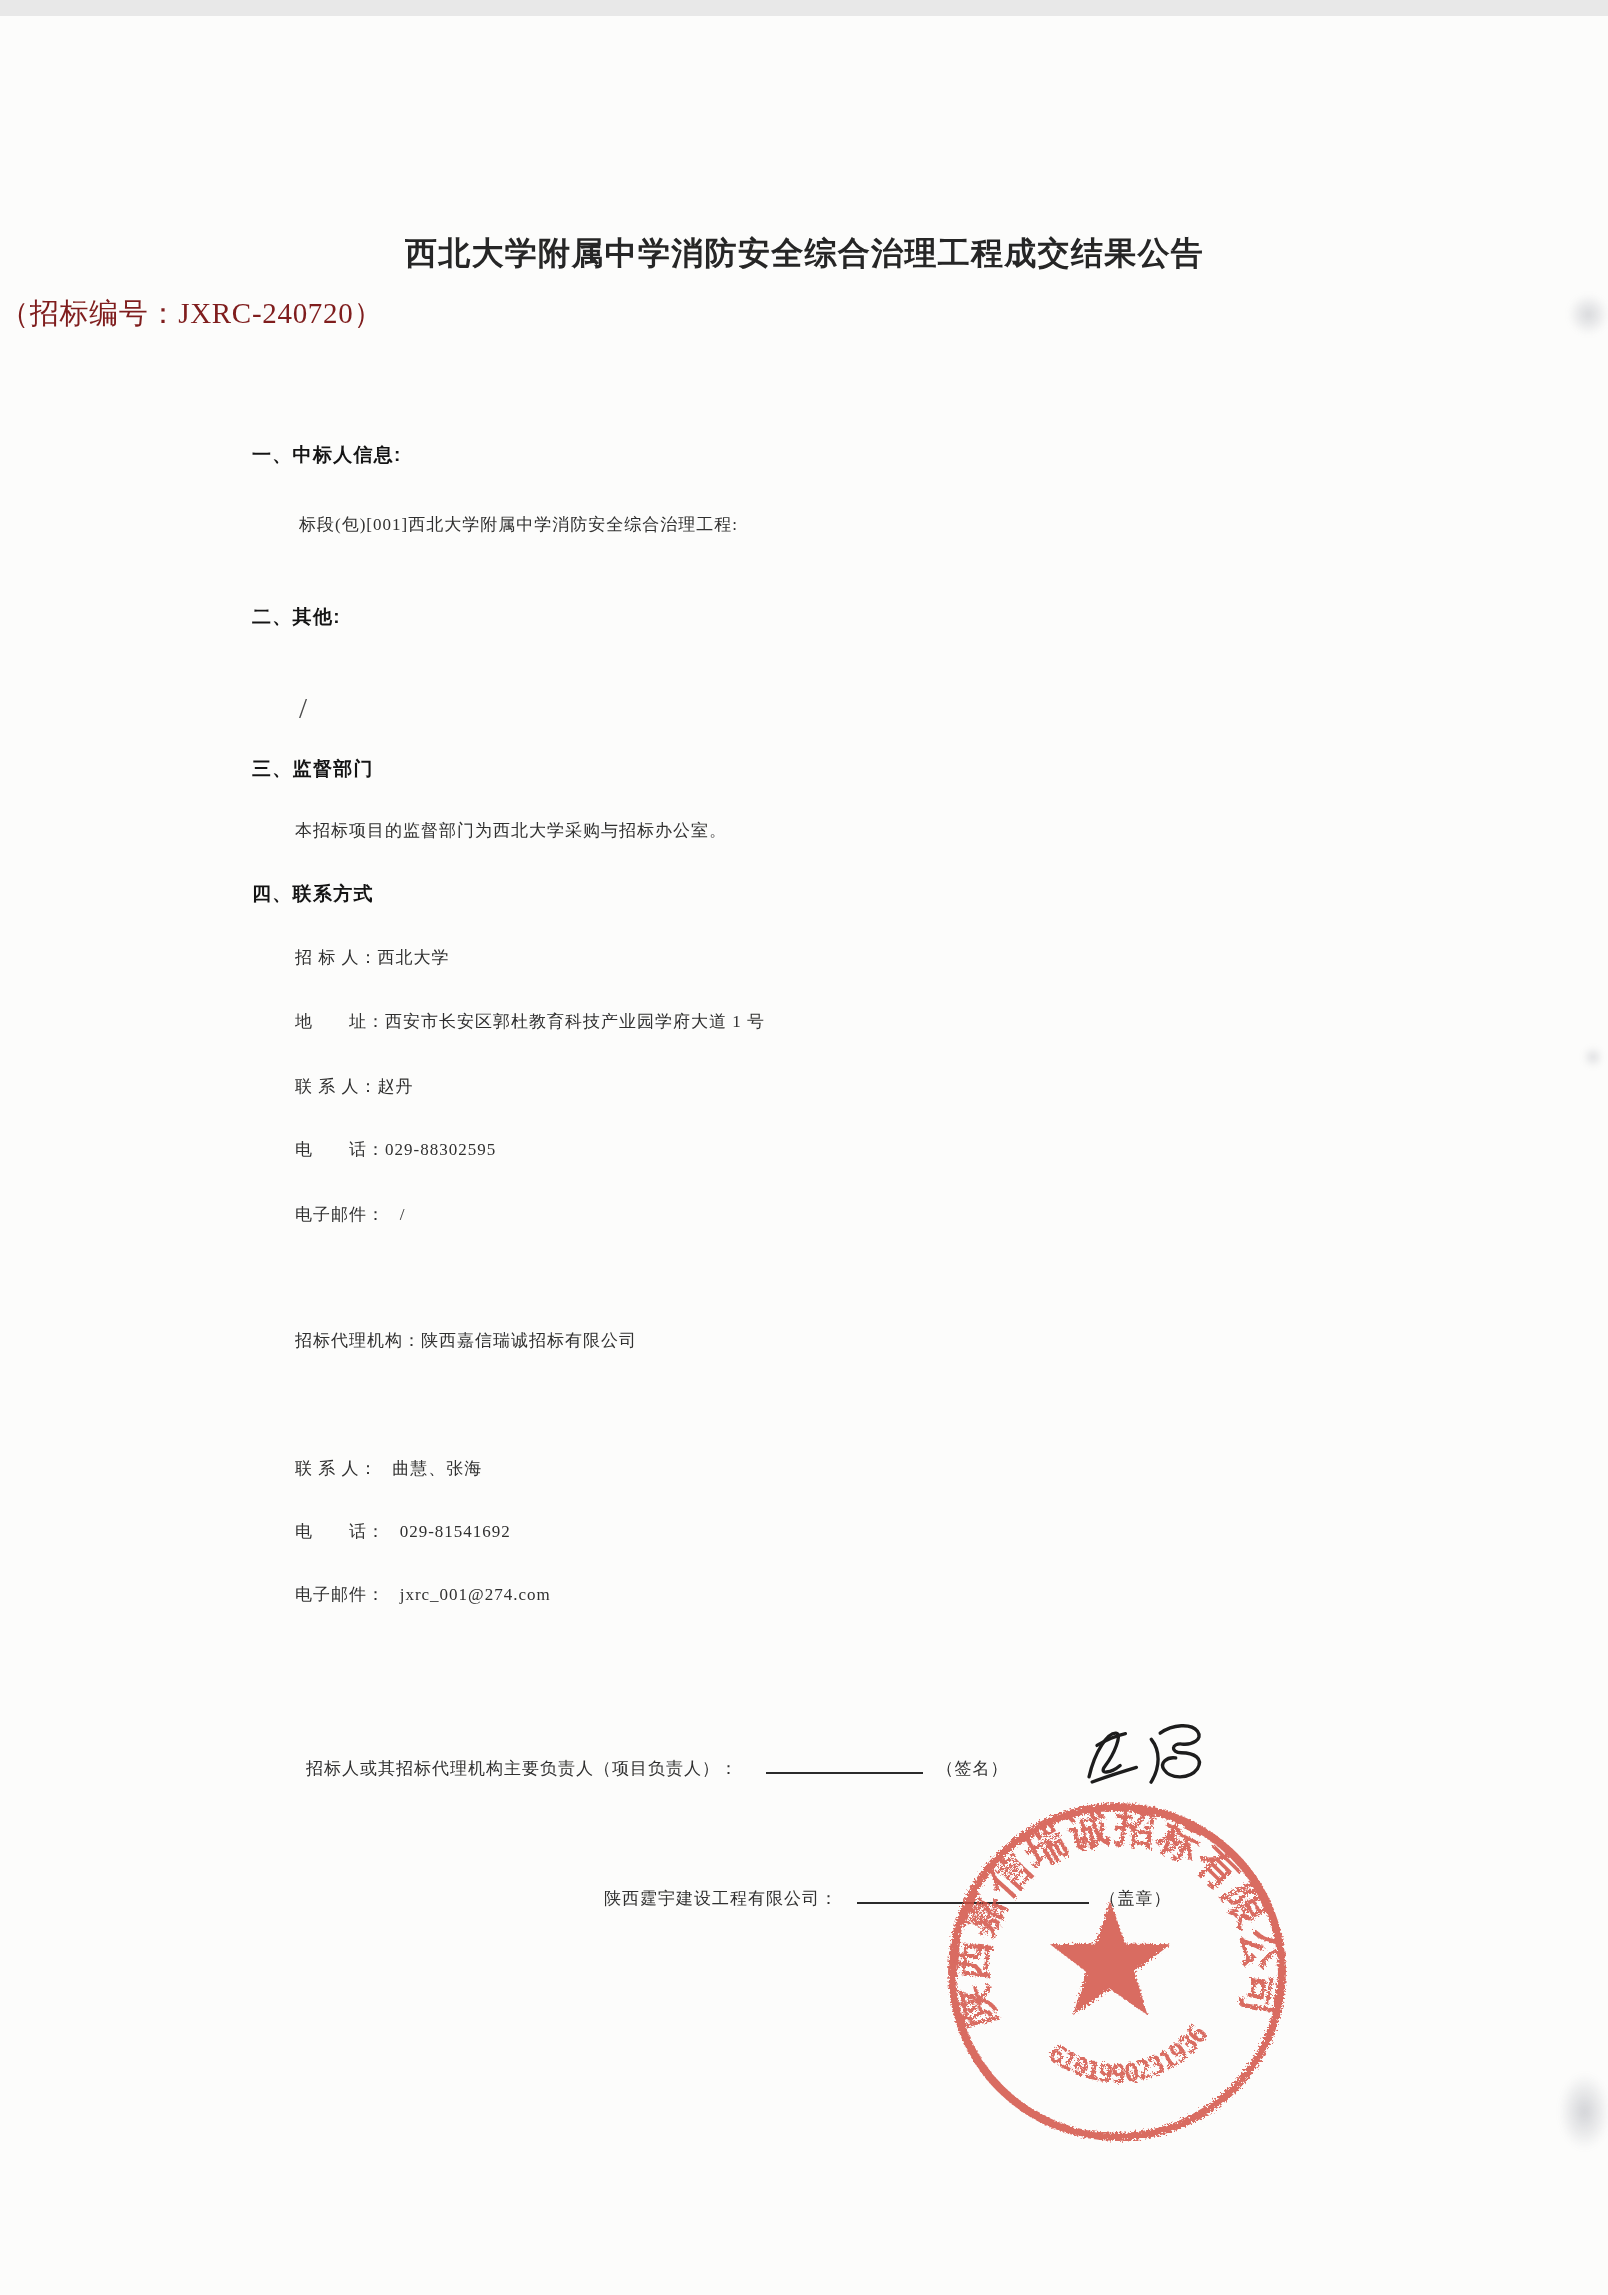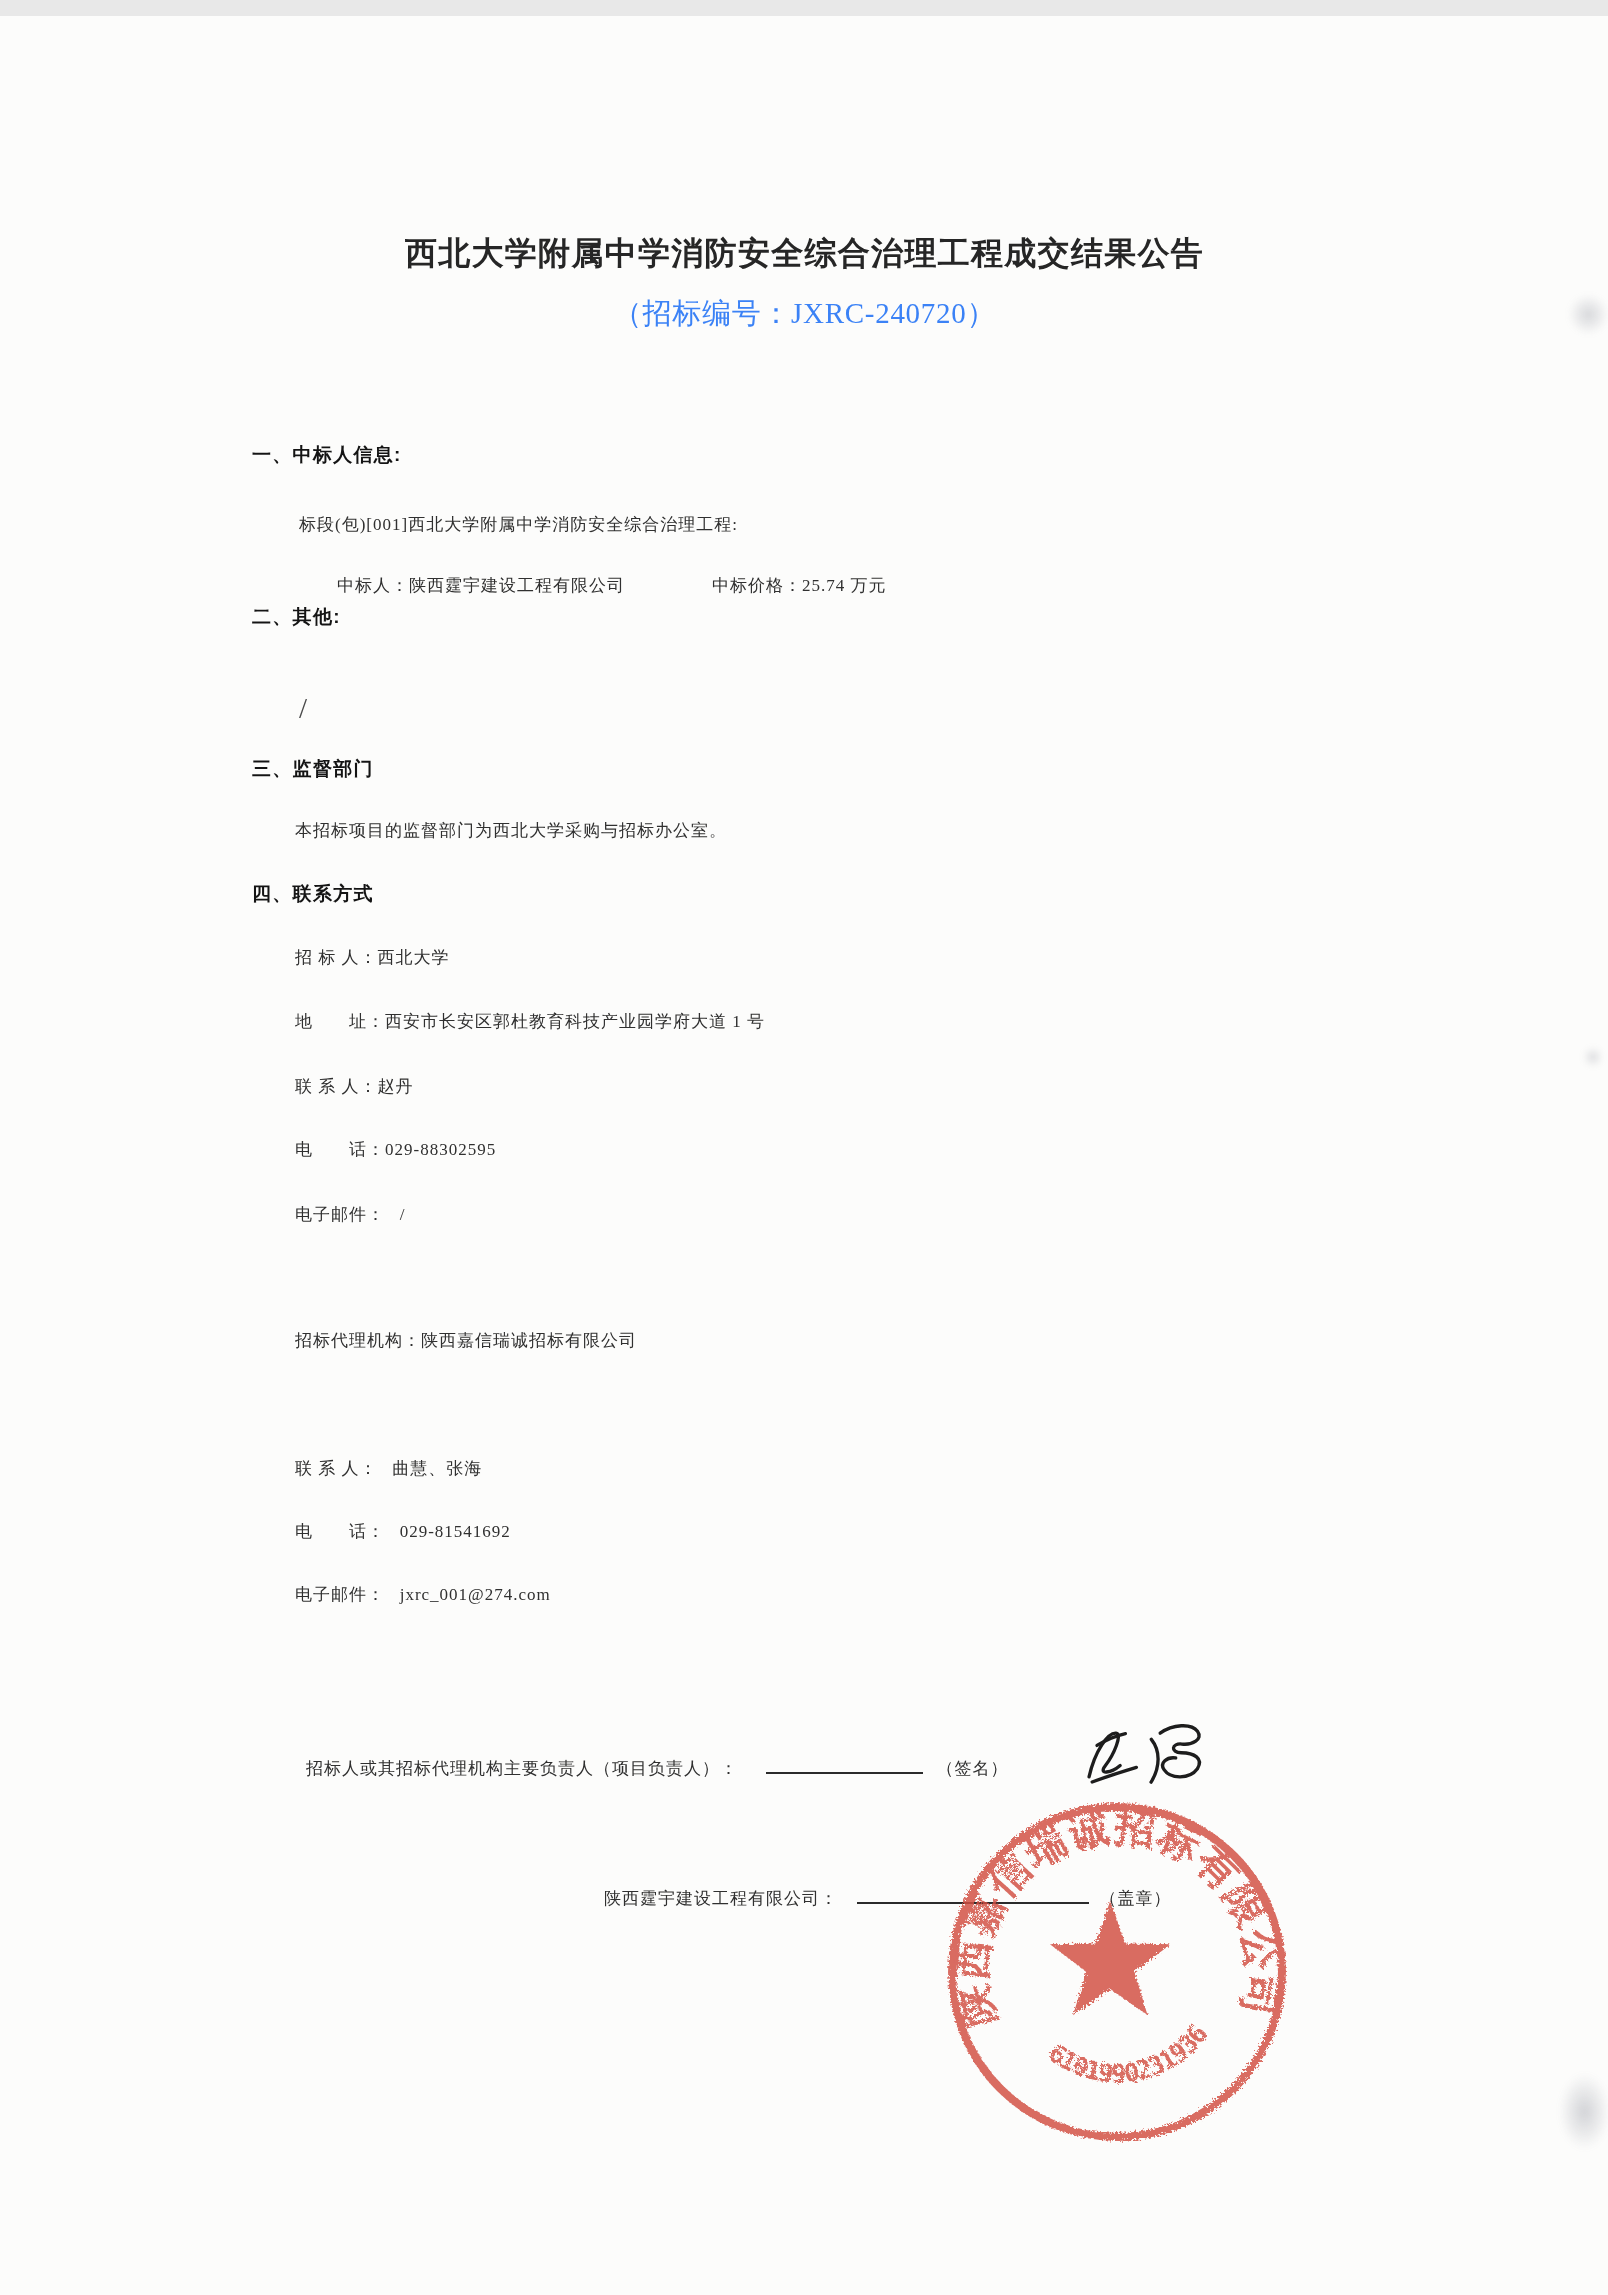--- a/index.html
+++ b/index.html
@@ -12,22 +12,22 @@
     overflow:hidden;
     font-family:"Liberation Serif","DejaVu Serif",serif;
     color:#2d2d2d;
   }
   .abs { position:absolute; white-space:nowrap; }
   .title {
     left:0; right:0; text-align:center;
     font-size:32px; letter-spacing:1.3px; font-weight:600; color:#262626;
   }
   .subtitle {
-    left:0; right:0; text-align:center;
-    font-size:29px; letter-spacing:0.7px; color:#3b82f6;
+    left:0; right:0; 
+    font-size:29px; letter-spacing:0.7px; color:#7f1d1d;
   }
   .heading {
     left:252px;
     font-family:"Liberation Sans","DejaVu Sans",sans-serif;
     font-weight:700; font-size:19px; letter-spacing:1.3px; color:#141414;
   }
   .body-line { font-size:17px; letter-spacing:1px; color:#303030; }
   .slash { font-size:29px; color:#4a4a4a; }
   .gap-price { display:inline-block; width:87px; }
   .gap-val  { display:inline-block; width:14.7px; }
@@ -62,23 +62,20 @@
 <div class="page">
 
   <div class="abs title" style="top:216px">西北大学附属中学消防安全综合治理工程成交结果公告</div>
 
   <div class="abs subtitle" style="top:278px">（招标编号：JXRC-240720）</div>
 
   <div class="abs heading" style="top:426px">一、中标人信息:</div>
 
   <div class="abs body-line" style="left:299px;top:497px">标段(包)[001]西北大学附属中学消防安全综合治理工程:</div>
 
-  <div class="abs body-line" style="left:337px;top:558px">
-    <span>中标人：</span><span>陕西霆宇建设工程有限公司</span><span class="gap-price"></span><span>中标价格：</span><span>25.74 万元</span>
-  </div>
 
   <div class="abs heading" style="top:588px">二、其他:</div>
   <div class="abs slash" style="left:299px;top:676px">/</div>
 
   <div class="abs heading" style="top:740px">三、监督部门</div>
   <div class="abs body-line" style="left:295px;top:803px">本招标项目的监督部门为西北大学采购与招标办公室。</div>
 
   <div class="abs heading" style="top:865px">四、联系方式</div>
 
   <div class="abs body-line" style="left:295px;top:930px">

